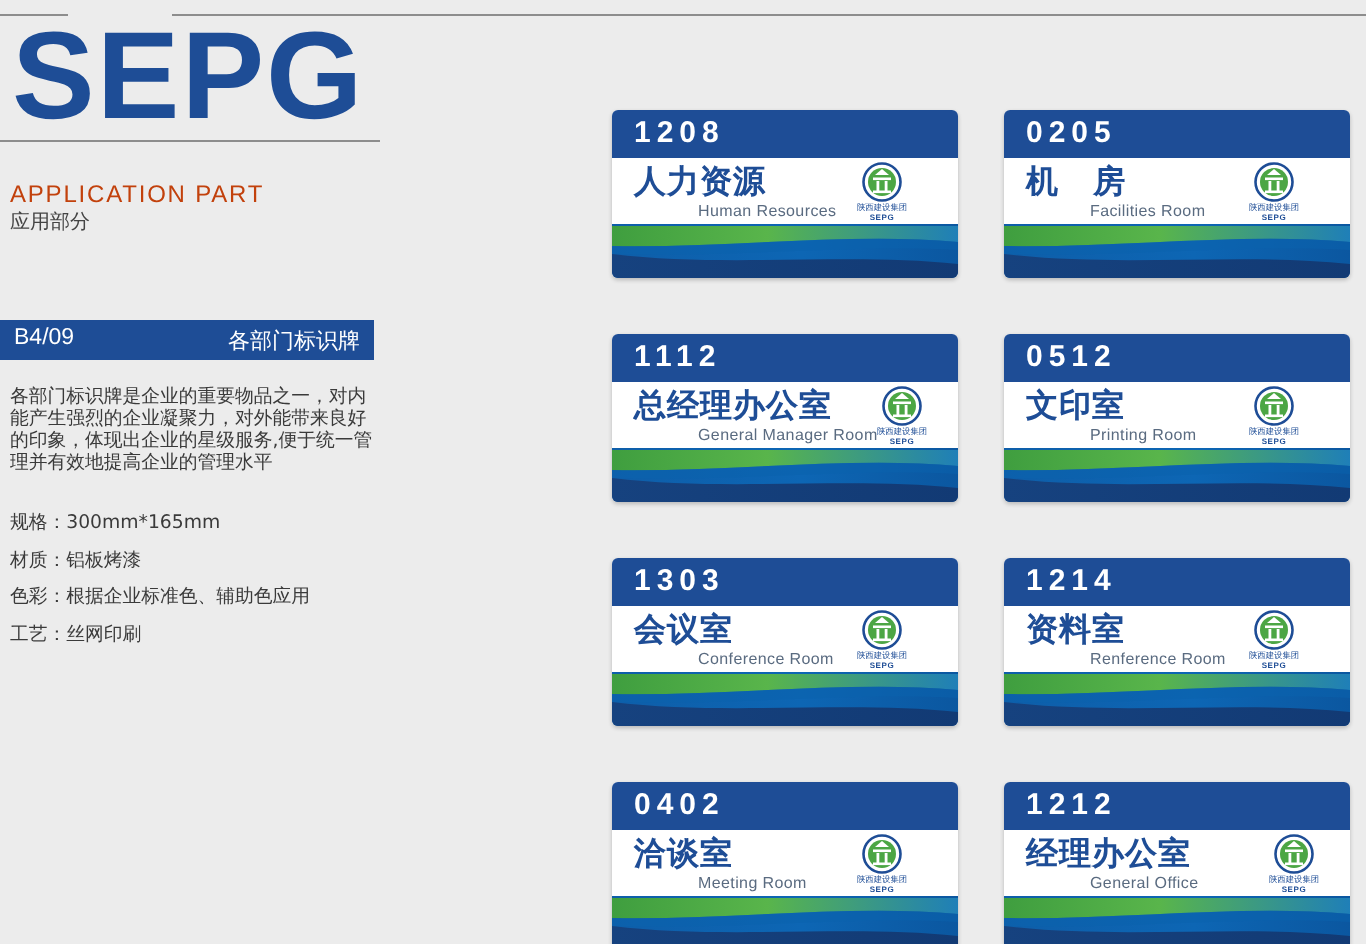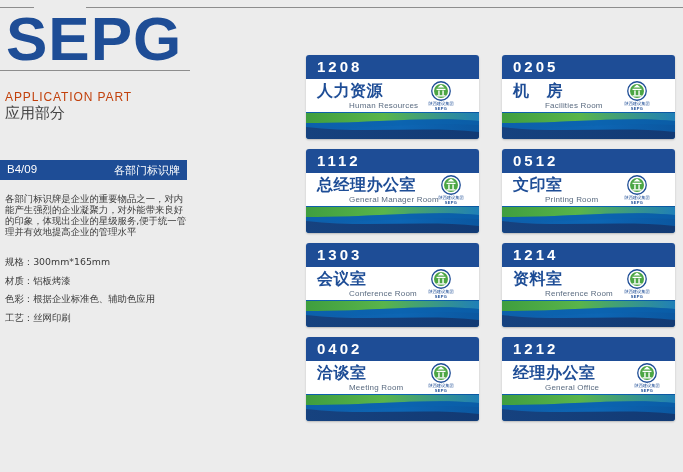--- a/index.html
+++ b/index.html
@@ -55,21 +55,21 @@
     position: absolute;
     left: 5px; top: 90px;
     font-size: 12px;
     letter-spacing: 0.9px;
     color: #c2410c;
     font-family: "Liberation Sans", sans-serif;
   }
   .app-part-cn {
     position: absolute;
     left: 5px; top: 104px;
-    font-size: 15px;
+    font-size: 10px;
     color: #444;
     font-family: "DejaVu Sans", sans-serif;
   }
 
   .code-bar {
     position: absolute;
     left: 0; top: 160px;
     width: 187px; height: 20px;
     background: #1e4d96;
     box-sizing: border-box;
@@ -113,21 +113,21 @@
 
   
   .sign-grid {
     position: absolute;
     left: 306px; top: 55px;
     width: 370px;
   }
   .sign-row {
     display: flex;
     gap: 23px;
-    margin-bottom: 10px;
+    margin-bottom: 28px;
   }
 
   .sign {
     position: relative;
     width: 173px;
     height: 84px;
     background: #ffffff;
     border-radius: 3px;
     overflow: hidden;
     box-shadow: 0 1px 2px rgba(0,0,0,0.22);

